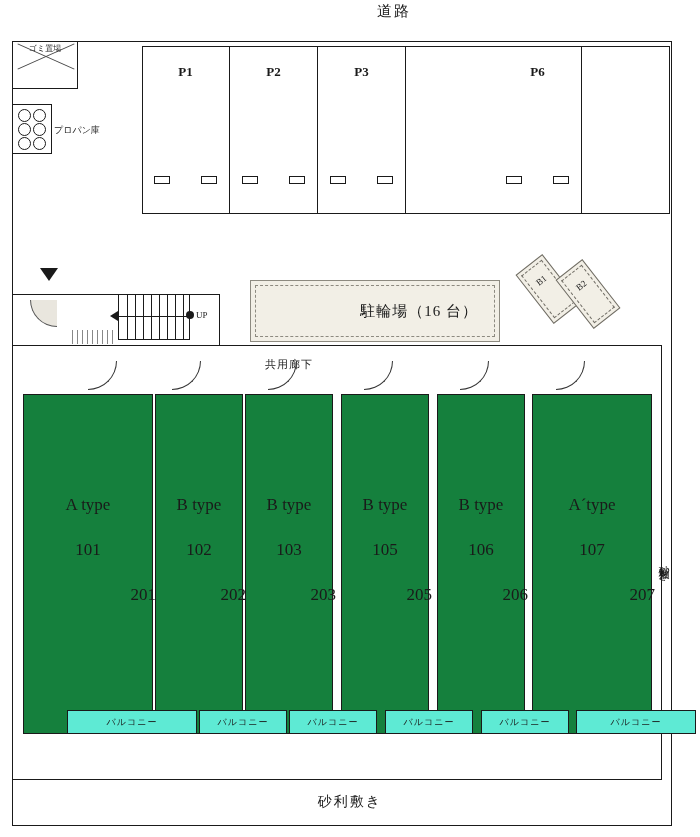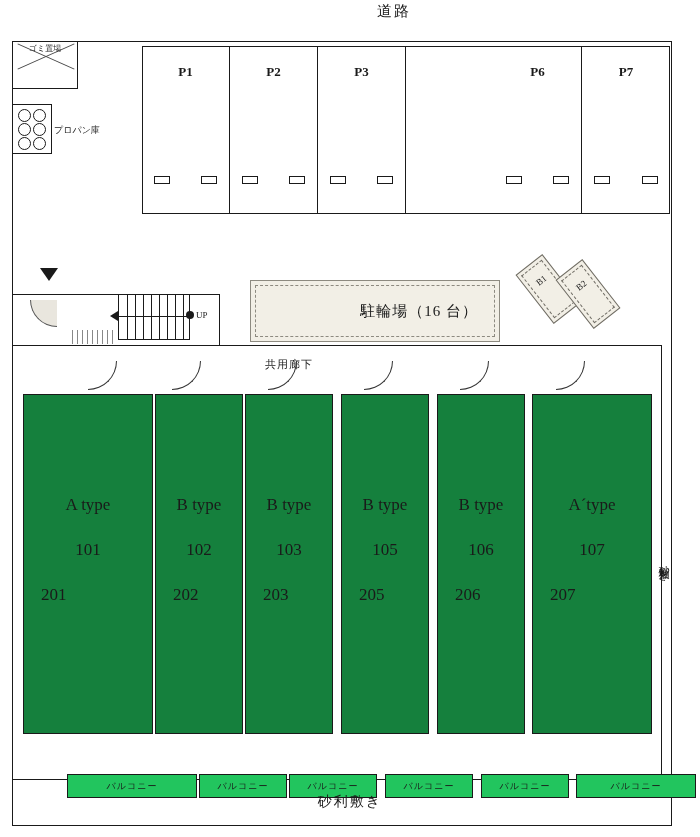--- a/index.html
+++ b/index.html
@@ -282,30 +282,30 @@
   }
   .unit .n1 {
     position: absolute;
     left: 0; width: 100%;
     top: 145px;
     text-align: center;
     font-size: 17px;
   }
   .unit .n2 {
     position: absolute;
-    left: 17px; width: 100%;
+    left: 4px; width: 100%;
     top: 190px;
-    text-align: left;
+    text-align: right;
     font-size: 17px;
   }
   .balcony {
     position: absolute;
-    top: 774px;
+    top: 710px;
     height: 24px;
-    background: #22c55e;
+    background: #5eead4;
     border: 1px solid #1a1a1a;
     box-sizing: border-box;
     font-size: 9px;
     letter-spacing: 1px;
   }
 
   
   #gravel-right {
     left: 655px; top: 556px;
     width: 16px;
@@ -360,25 +360,20 @@
     <div class="stopper left"></div>
     <div class="stopper right"></div>
   </div>
   <div class="abs park-cell" style="left:318px;">
     <div class="park-label">P3</div>
     <div class="stopper left"></div>
     <div class="stopper right"></div>
   </div>
   <div class="abs park-cell" style="left:494px;">
     <div class="park-label">P6</div>
-    <div class="stopper left"></div>
-    <div class="stopper right"></div>
-  </div>
-  <div class="abs park-cell" style="left:582px; border-right:none;">
-    <div class="park-label">P7</div>
     <div class="stopper left"></div>
     <div class="stopper right"></div>
   </div>
 
   <div id="entry-arrow" class="abs"></div>
 
   <div id="bicycle-area" class="abs">
     <div class="inner"></div>
   </div>
   <div id="bicycle-label" class="abs ctr">駐輪場（16 台）</div>

